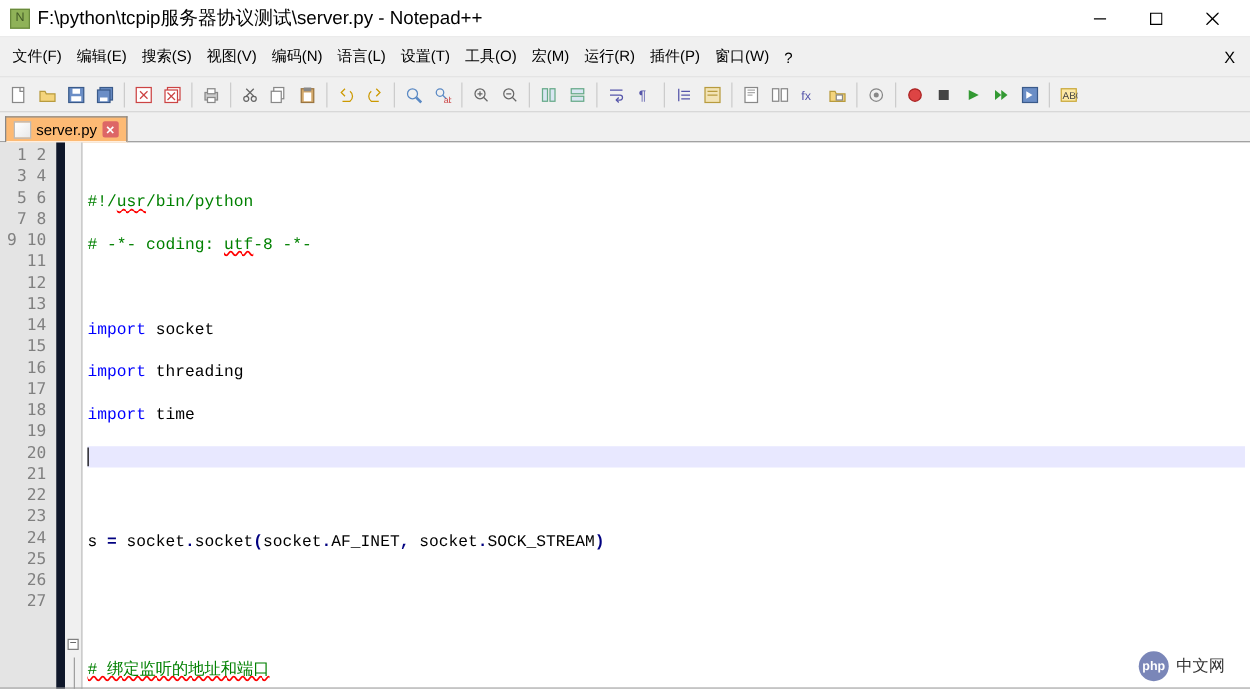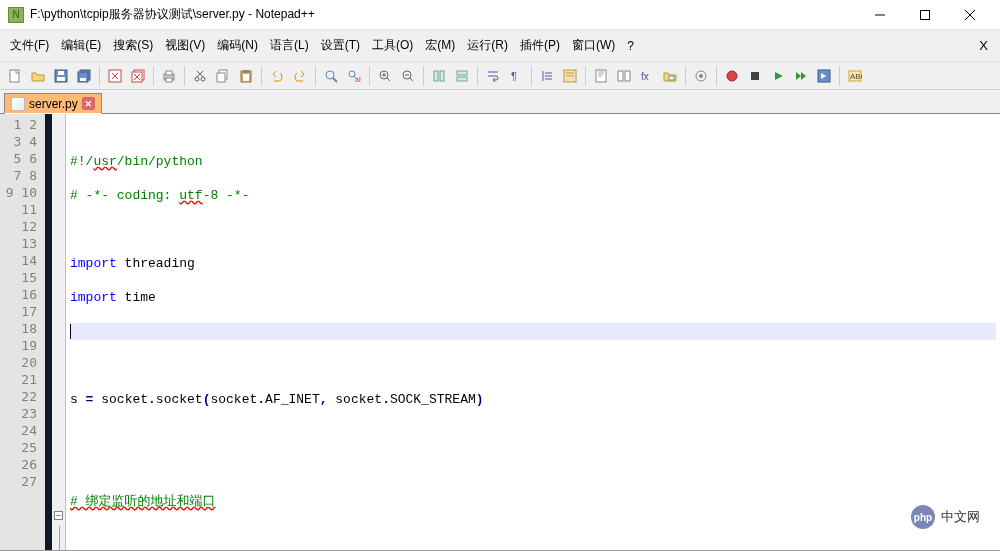--- a/index.html
+++ b/index.html
@@ -19,21 +19,21 @@
       align-items: center;
       padding: 0 8px;
       border-bottom: 1px solid #e5e5e5;
     }
     .titlebar .app-icon {
       width: 16px; height: 16px; margin-right: 6px;
       background: #8fb258; border: 1px solid #6a8a3c;
       display: flex; align-items: center; justify-content: center;
       font-size: 10px; color: #425a27;
     }
-    .titlebar .title { flex: 1; color: #000; font-size: 12px; }
+    .titlebar .title { flex: 1; color: #000; font-size: 15px; }
     .titlebar .ctl { width: 45px; height: 30px; display: flex; align-items: center; justify-content: center; font-size: 14px; color: #333; }
     .menubar {
       height: 32px; background: #f0f0f0; display: flex; align-items: center;
       padding: 0 4px; font-size: 12px; border-bottom: 1px solid #e0e0e0;
     }
     .menubar .mitem { padding: 0 6px; height: 22px; display: flex; align-items: center; }
     .menubar .x-close { margin-left: auto; padding: 0 8px; font-size: 13px; }
     .toolbar {
       height: 28px; background: #f0f0f0; display: flex; align-items: center;
       padding: 0 4px; border-bottom: 1px solid #d0d0d0; gap: 1px;
@@ -85,21 +85,21 @@
       white-space: pre; color: #000; margin-top: 20px;
     }
     .code .line { height: 17px; }
     .code .hl { background: #e8e8ff; display: block; width: 100%; }
     .kw { color: #0000ff; }
     .cm { color: #008000; }
     .red-wave { text-decoration: underline wavy red; text-decoration-skip-ink: none; }
     .op { color: #000080; font-weight: bold; }
     .caret { display:inline-block;width:1px;height:15px;background:#000;vertical-align:middle;}
     .watermark {
-      position: absolute; right: 12px; bottom: 20px; display: flex; align-items: center;
+      position: absolute; right: 12px; bottom: 4px; display: flex; align-items: center;
       background: rgba(255,255,255,0.85); padding: 2px 8px; border-radius: 10px;
       font-size: 13px; color: #333;
     }
     .watermark .logo {
       width: 24px; height: 24px; background: #7a86b8; color: #fff;
       border-radius: 50%; display: flex; align-items: center; justify-content: center;
       margin-right: 6px; font-size: 10px; font-weight: bold;
     }
     .btm-border { position:absolute;bottom:0;left:0;right:0;height:1px;background:#999; }
     svg { display:block; }
@@ -435,20 +435,21 @@
       <div style="height:17px"></div>
     <div class="fold-box">−</div>
     <div class="fold-line" style="top:412px;height:34px;"></div>
     <div style="height:34px"></div>
     <div class="fold-box">−</div>
   </div>
   <div class="code">
 <div class="line"><span class="cm"><span>#!/</span><span class="red-wave">usr</span><span>/bin/python</span></span></div>
 <div class="line"><span class="cm"><span># -*- coding: </span><span class="red-wave">utf</span><span>-8 -*-</span></span></div>
 <div class="line"></div>
+<div class="line"><span class="kw">import</span><span> socket</span></div>
 <div class="line"><span class="kw">import</span><span> threading</span></div>
 <div class="line"><span class="kw">import</span><span> time</span></div>
 <div class="line hl"><span class="caret"></span></div>
 <div class="line"></div>
 <div class="line"><span>s </span><span class="op">=</span><span> socket</span><span class="op">.</span><span>socket</span><span class="op">(</span><span>socket</span><span class="op">.</span><span>AF_INET</span><span class="op">,</span><span> socket</span><span class="op">.</span><span>SOCK_STREAM</span><span class="op">)</span></div>
 <div class="line"></div>
 <div class="line"></div>
 <div class="line"><span class="cm red-wave"># 绑定监听的地址和端口</span></div>
 
 

